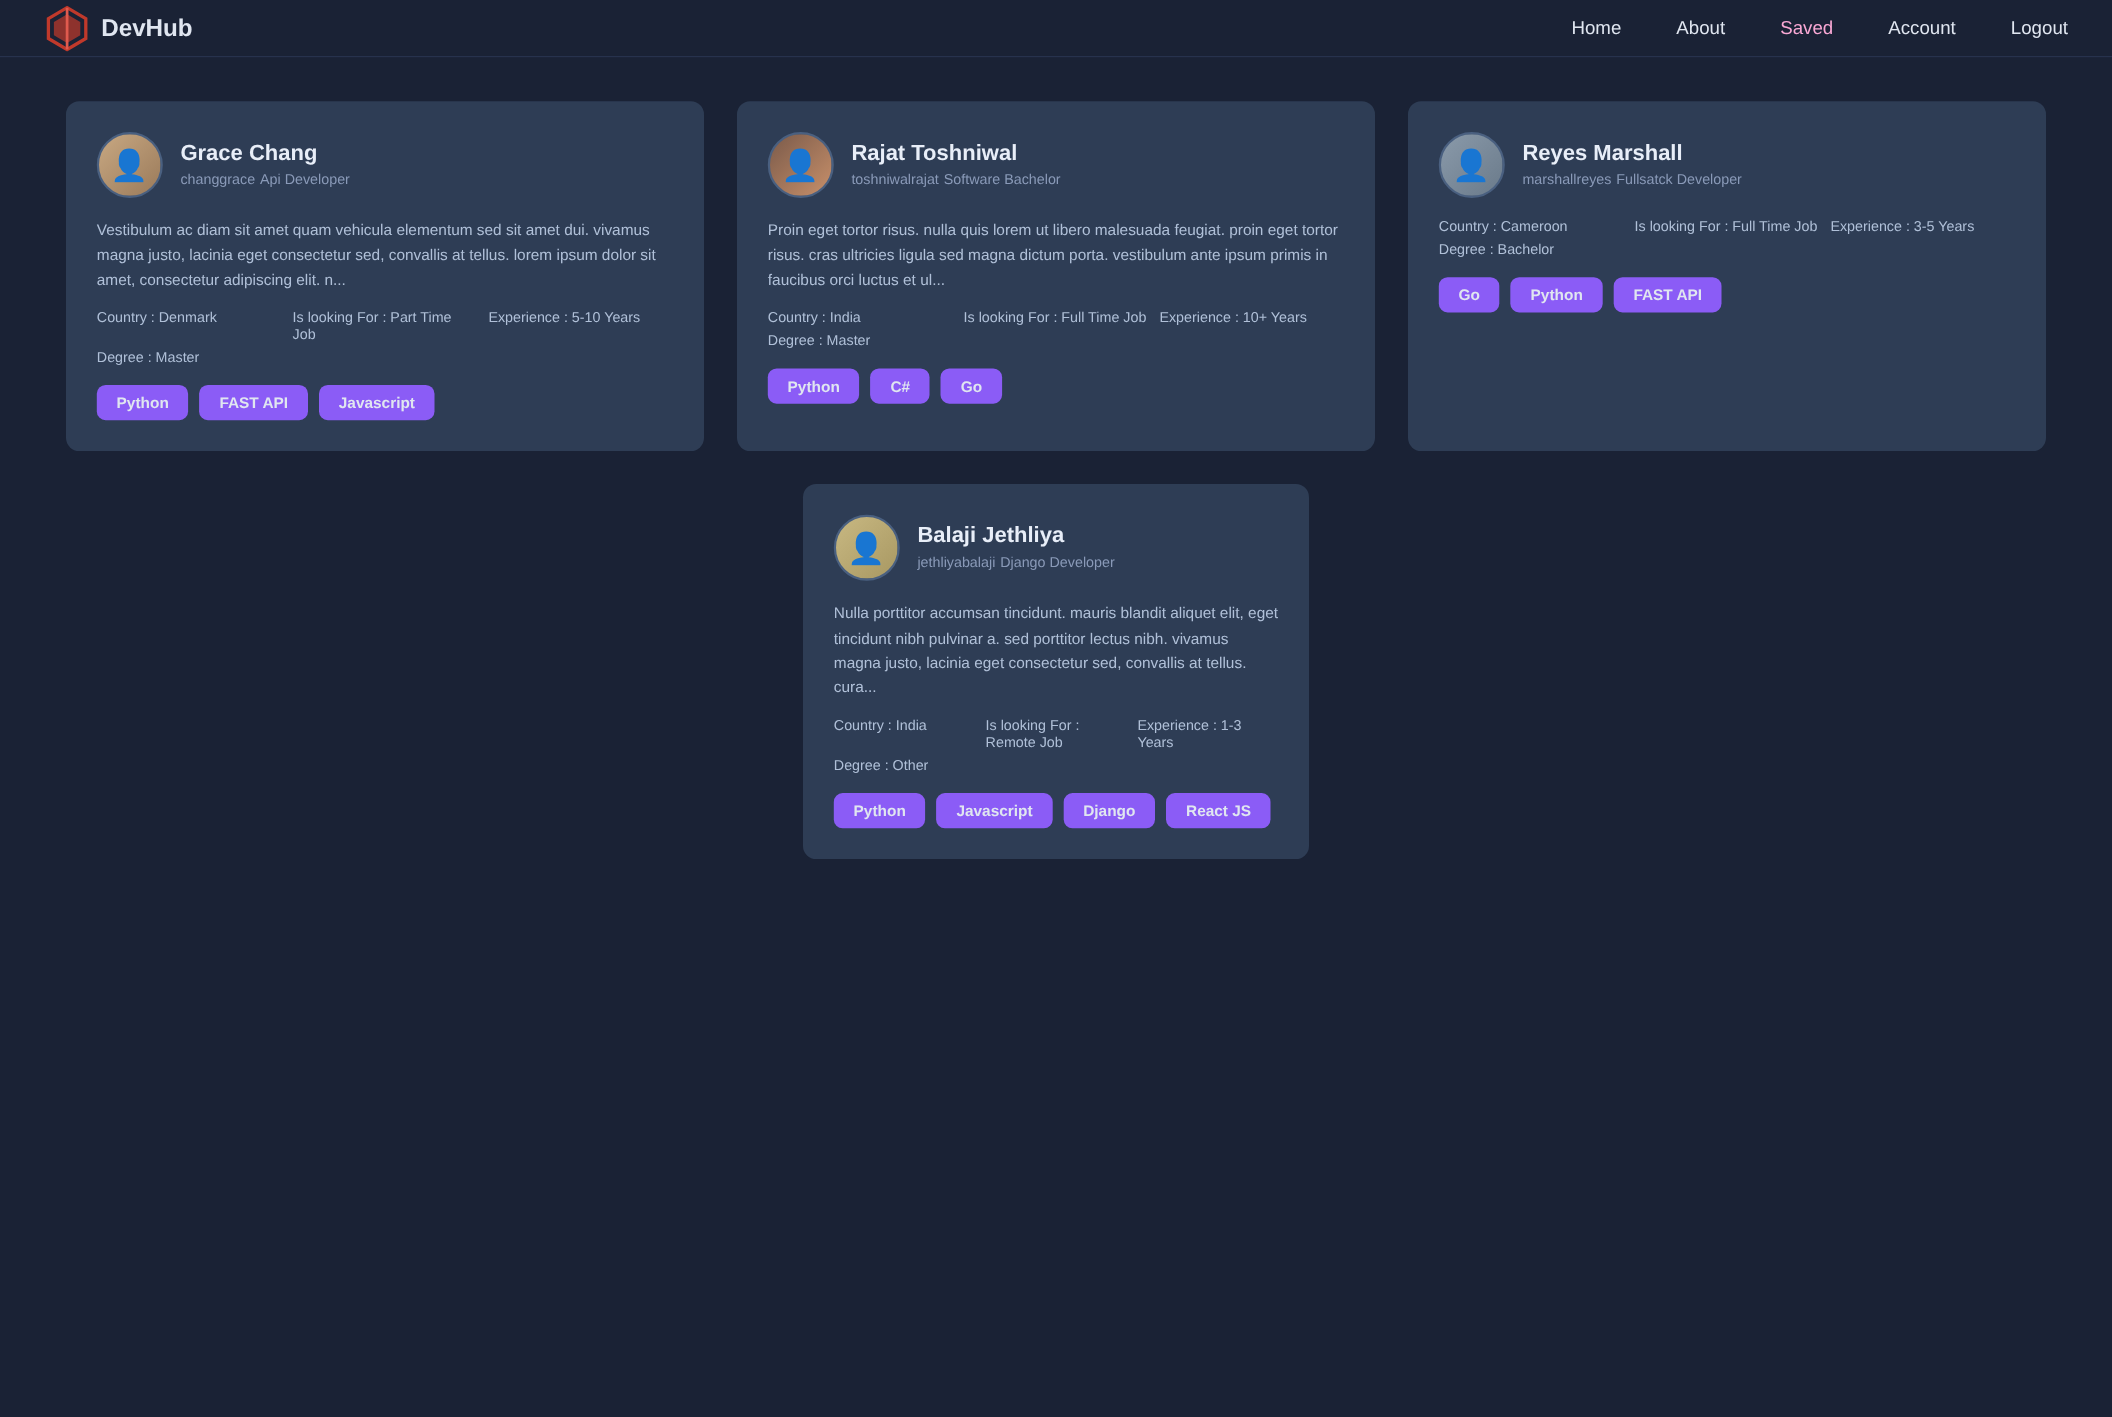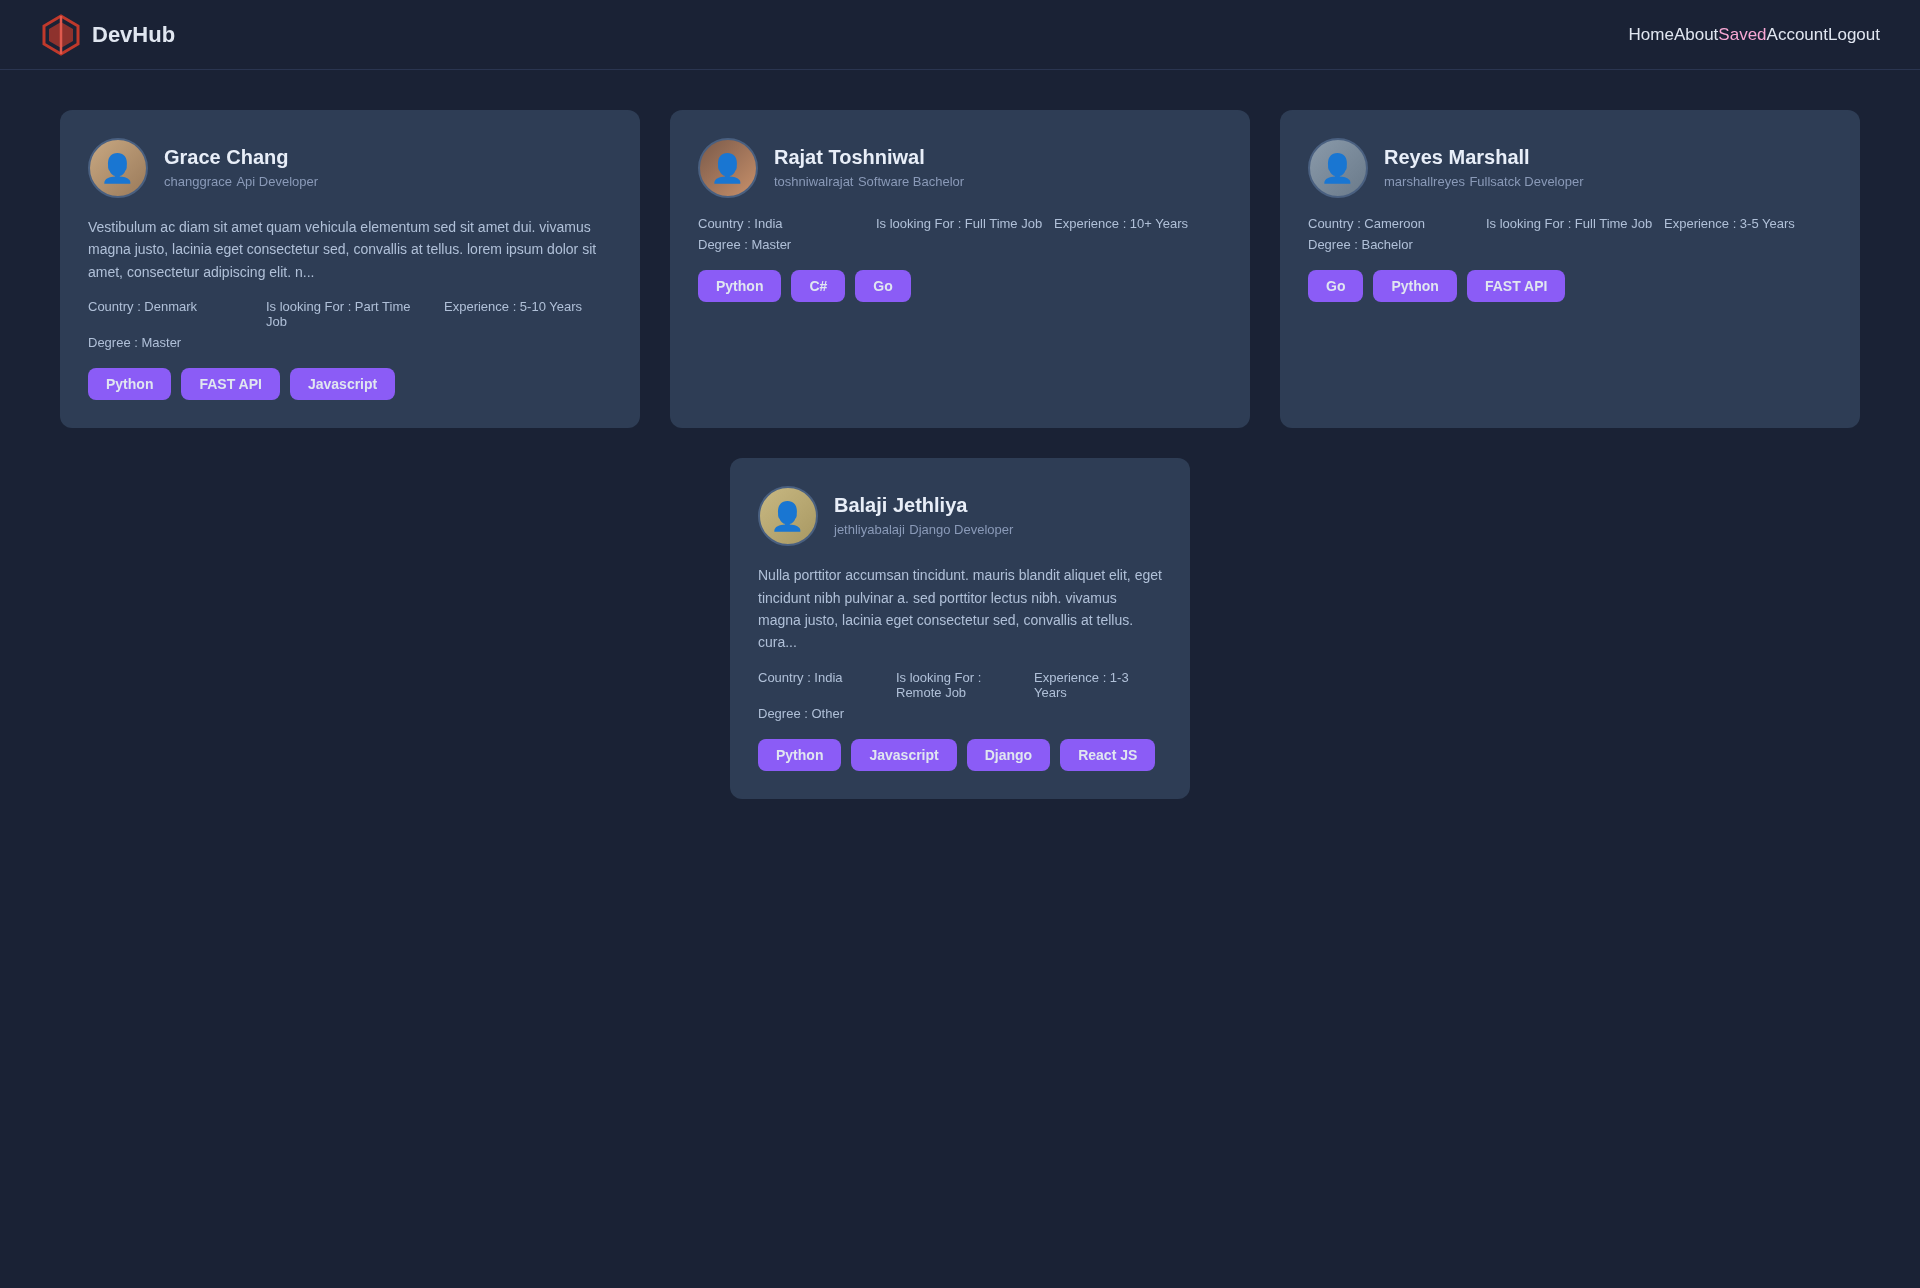--- a/index.html
+++ b/index.html
@@ -10,38 +10,39 @@
       min-height: 100vh;
     }
     
     nav {
       background-color: #1a2235;
       border-bottom: 1px solid #2a3550;
       display: flex;
       align-items: center;
       justify-content: space-between;
       padding: 0 40px;
-      height: 70px;
+      height: 52px;
     }
     .nav-brand {
       display: flex;
       align-items: center;
       gap: 10px;
     }
     .nav-logo {
       width: 42px;
       height: 42px;
     }
     .nav-title {
       font-size: 22px;
       font-weight: 700;
       color: #e0e6f0;
     }
     .nav-links {
       display: flex;
+      gap: 50px;
       align-items: center;
       margin-left: 36px;
     }
     .nav-link {
       font-size: 17px;
       color: #e0e6f0;
       text-decoration: none;
       cursor: pointer;
     }
     .nav-link.active {
@@ -201,20 +202,21 @@
       <div class="card-header">
         <div class="avatar avatar-2">
           <span class="avatar-face">👤</span>
         </div>
         <div class="card-user-info">
           <h2>Rajat Toshniwal</h2>
           <span class="username">toshniwalrajat</span>
           <span class="role">Software Bachelor</span>
         </div>
       </div>
+      <p class="card-bio">Proin eget tortor risus. nulla quis lorem ut libero malesuada feugiat. proin eget tortor risus. cras ultricies ligula sed magna dictum porta. vestibulum ante ipsum primis in faucibus orci luctus et ul...</p>
       <div class="card-meta">
         <span>Country : India</span>
         <span>Is looking For : Full Time Job</span>
         <span>Experience : 10+ Years</span>
         <span>Degree : Master</span>
       </div>
       <div class="skills">
         <button class="skill-btn">Python</button>
         <button class="skill-btn">C#</button>
         <button class="skill-btn">Go</button>

